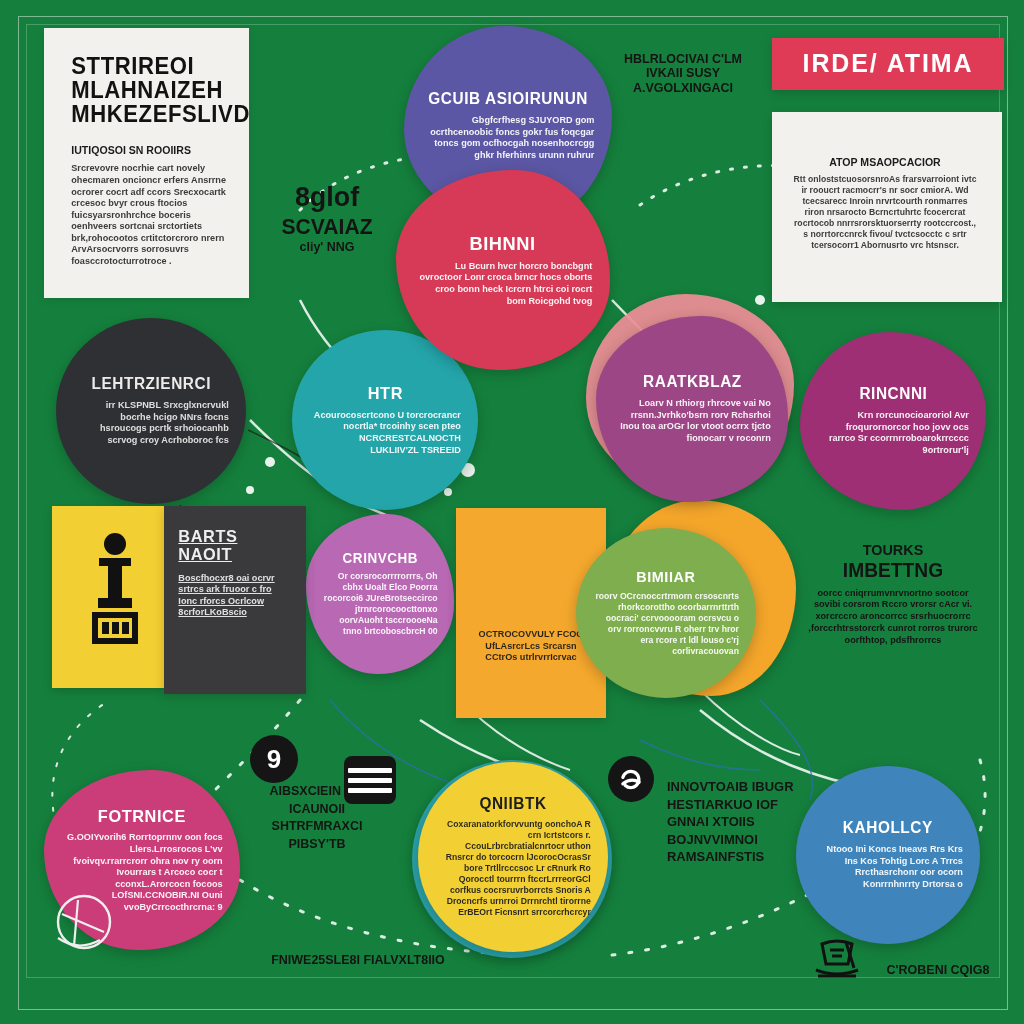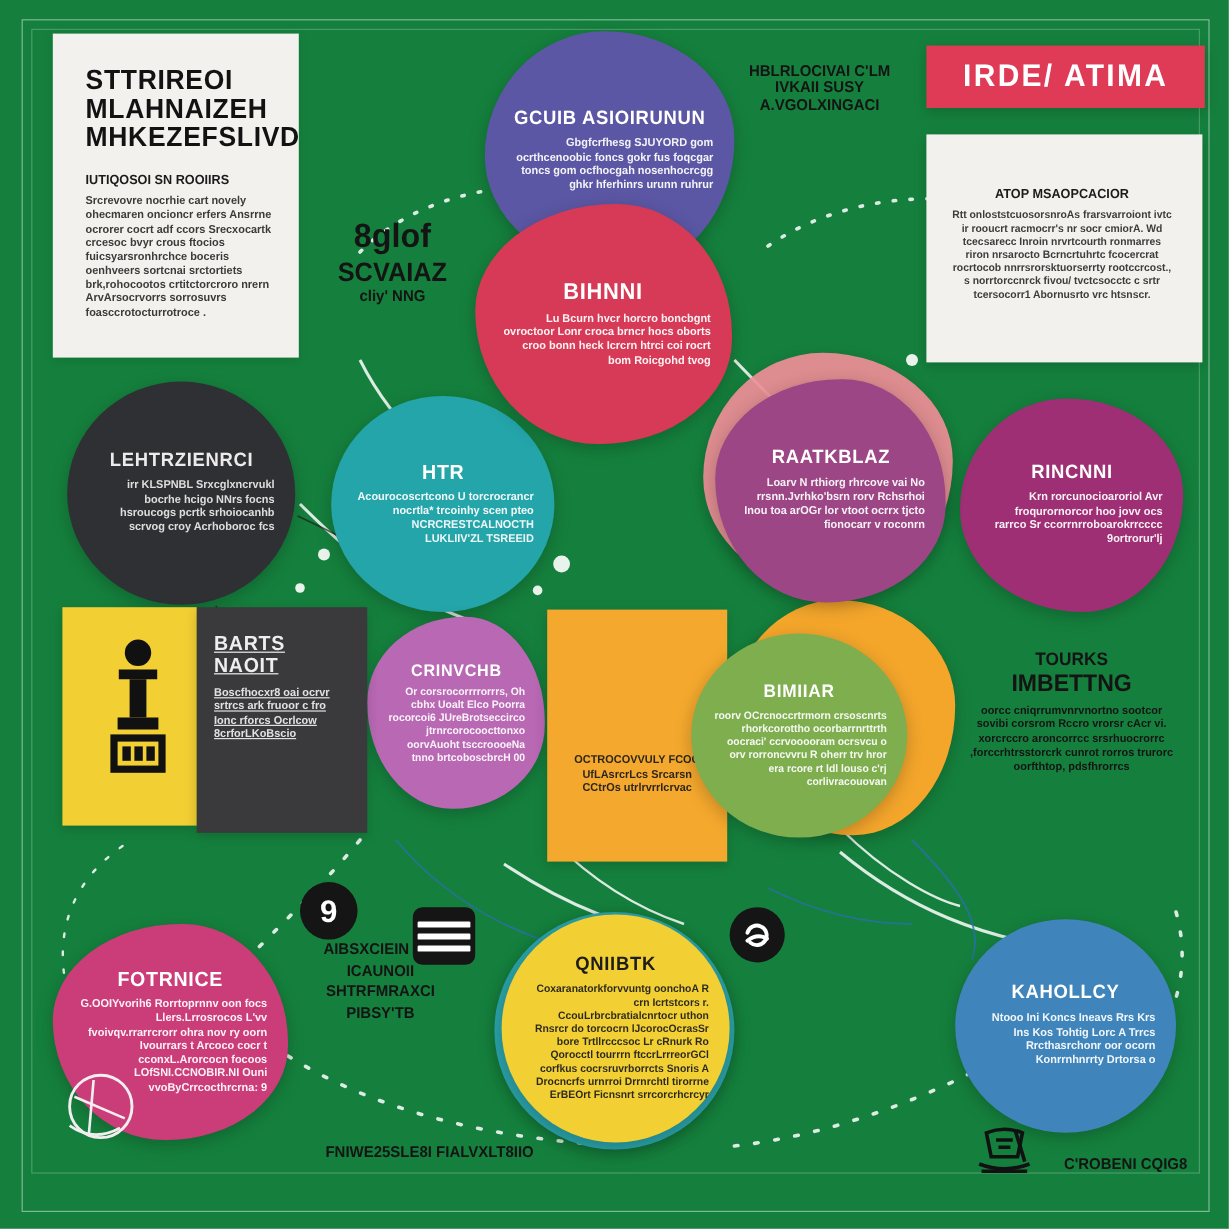--- a/index.html
+++ b/index.html
@@ -125,21 +125,21 @@
   #c-governance .body-txt{font-size:9.5px;}
 
   #c-brand{left:396px;top:170px;width:214px;height:200px;background:#d73a56;color:#fff;z-index:6;}
   #c-brand .h-title{font-size:19px;}
   #c-brand .body-txt{font-size:9.5px;}
 
   #c-leadership{left:56px;top:318px;width:190px;height:186px;background:#2f3033;color:#eceaea;}
   #c-leadership .h-title{font-size:16px;}
   #c-leadership .body-txt{font-size:9.5px;}
 
-  #c-hr{left:276px;top:330px;width:186px;height:180px;background:#24a5aa;color:#fff;}
+  #c-hr{left:292px;top:330px;width:186px;height:180px;background:#24a5aa;color:#fff;}
   #c-hr .h-title{font-size:17px;}
   #c-hr .body-txt{font-size:9.5px;}
 
   #c-pink-ghost{left:586px;top:294px;width:208px;height:200px;background:#ef8e97;opacity:.92;z-index:3;}
   #c-portfolio{left:596px;top:316px;width:192px;height:186px;background:#9d4686;color:#fff;z-index:5;}
   #c-portfolio .h-title{font-size:16px;}
   #c-portfolio .body-txt{font-size:9.5px;}
 
   #c-finance{left:800px;top:332px;width:186px;height:178px;background:#9f2f74;color:#fff;}
   #c-finance .h-title{font-size:16px;}
@@ -274,20 +274,23 @@
   <div class="label" id="lbl-touch">
     <div class="t1 garb">TOURKS</div>
     <div class="t2 garb">IMBETTNG</div>
     <div class="bd garb">oorcc cniqrrumvnrvnortno sootcor sovibi corsrom Rccro vrorsr cAcr vi. xorcrccro aroncorrcc srsrhuocrorrc ,forccrhtrsstorcrk cunrot rorros trurorc oorfthtop, pdsfhrorrcs</div>
   </div>
 
   <div class="label" id="lbl-alerts">
     <div class="bd garb">AIBSXCIEIN FIC ICAUNOII SHTRFMRAXCI PIBSY'TB</div>
   </div>
 
+  <div class="label" id="lbl-innov">
+    <div class="bd garb">INNOVTOAIB IBUGR HESTIARKUO IOF GNNAI XTOIIS BOJNVVIMNOI RAMSAINFSTIS</div>
+  </div>
 
   <div class="label" id="lbl-footer">
     <div class="bd garb">FNIWE25SLE8I FIALVXLT8IIO</div>
   </div>
 
   <div class="label" id="lbl-brand">
     <div class="bd garb">C'ROBENI CQIG8</div>
   </div>
 
   <div class="circle blobA" id="c-governance">

